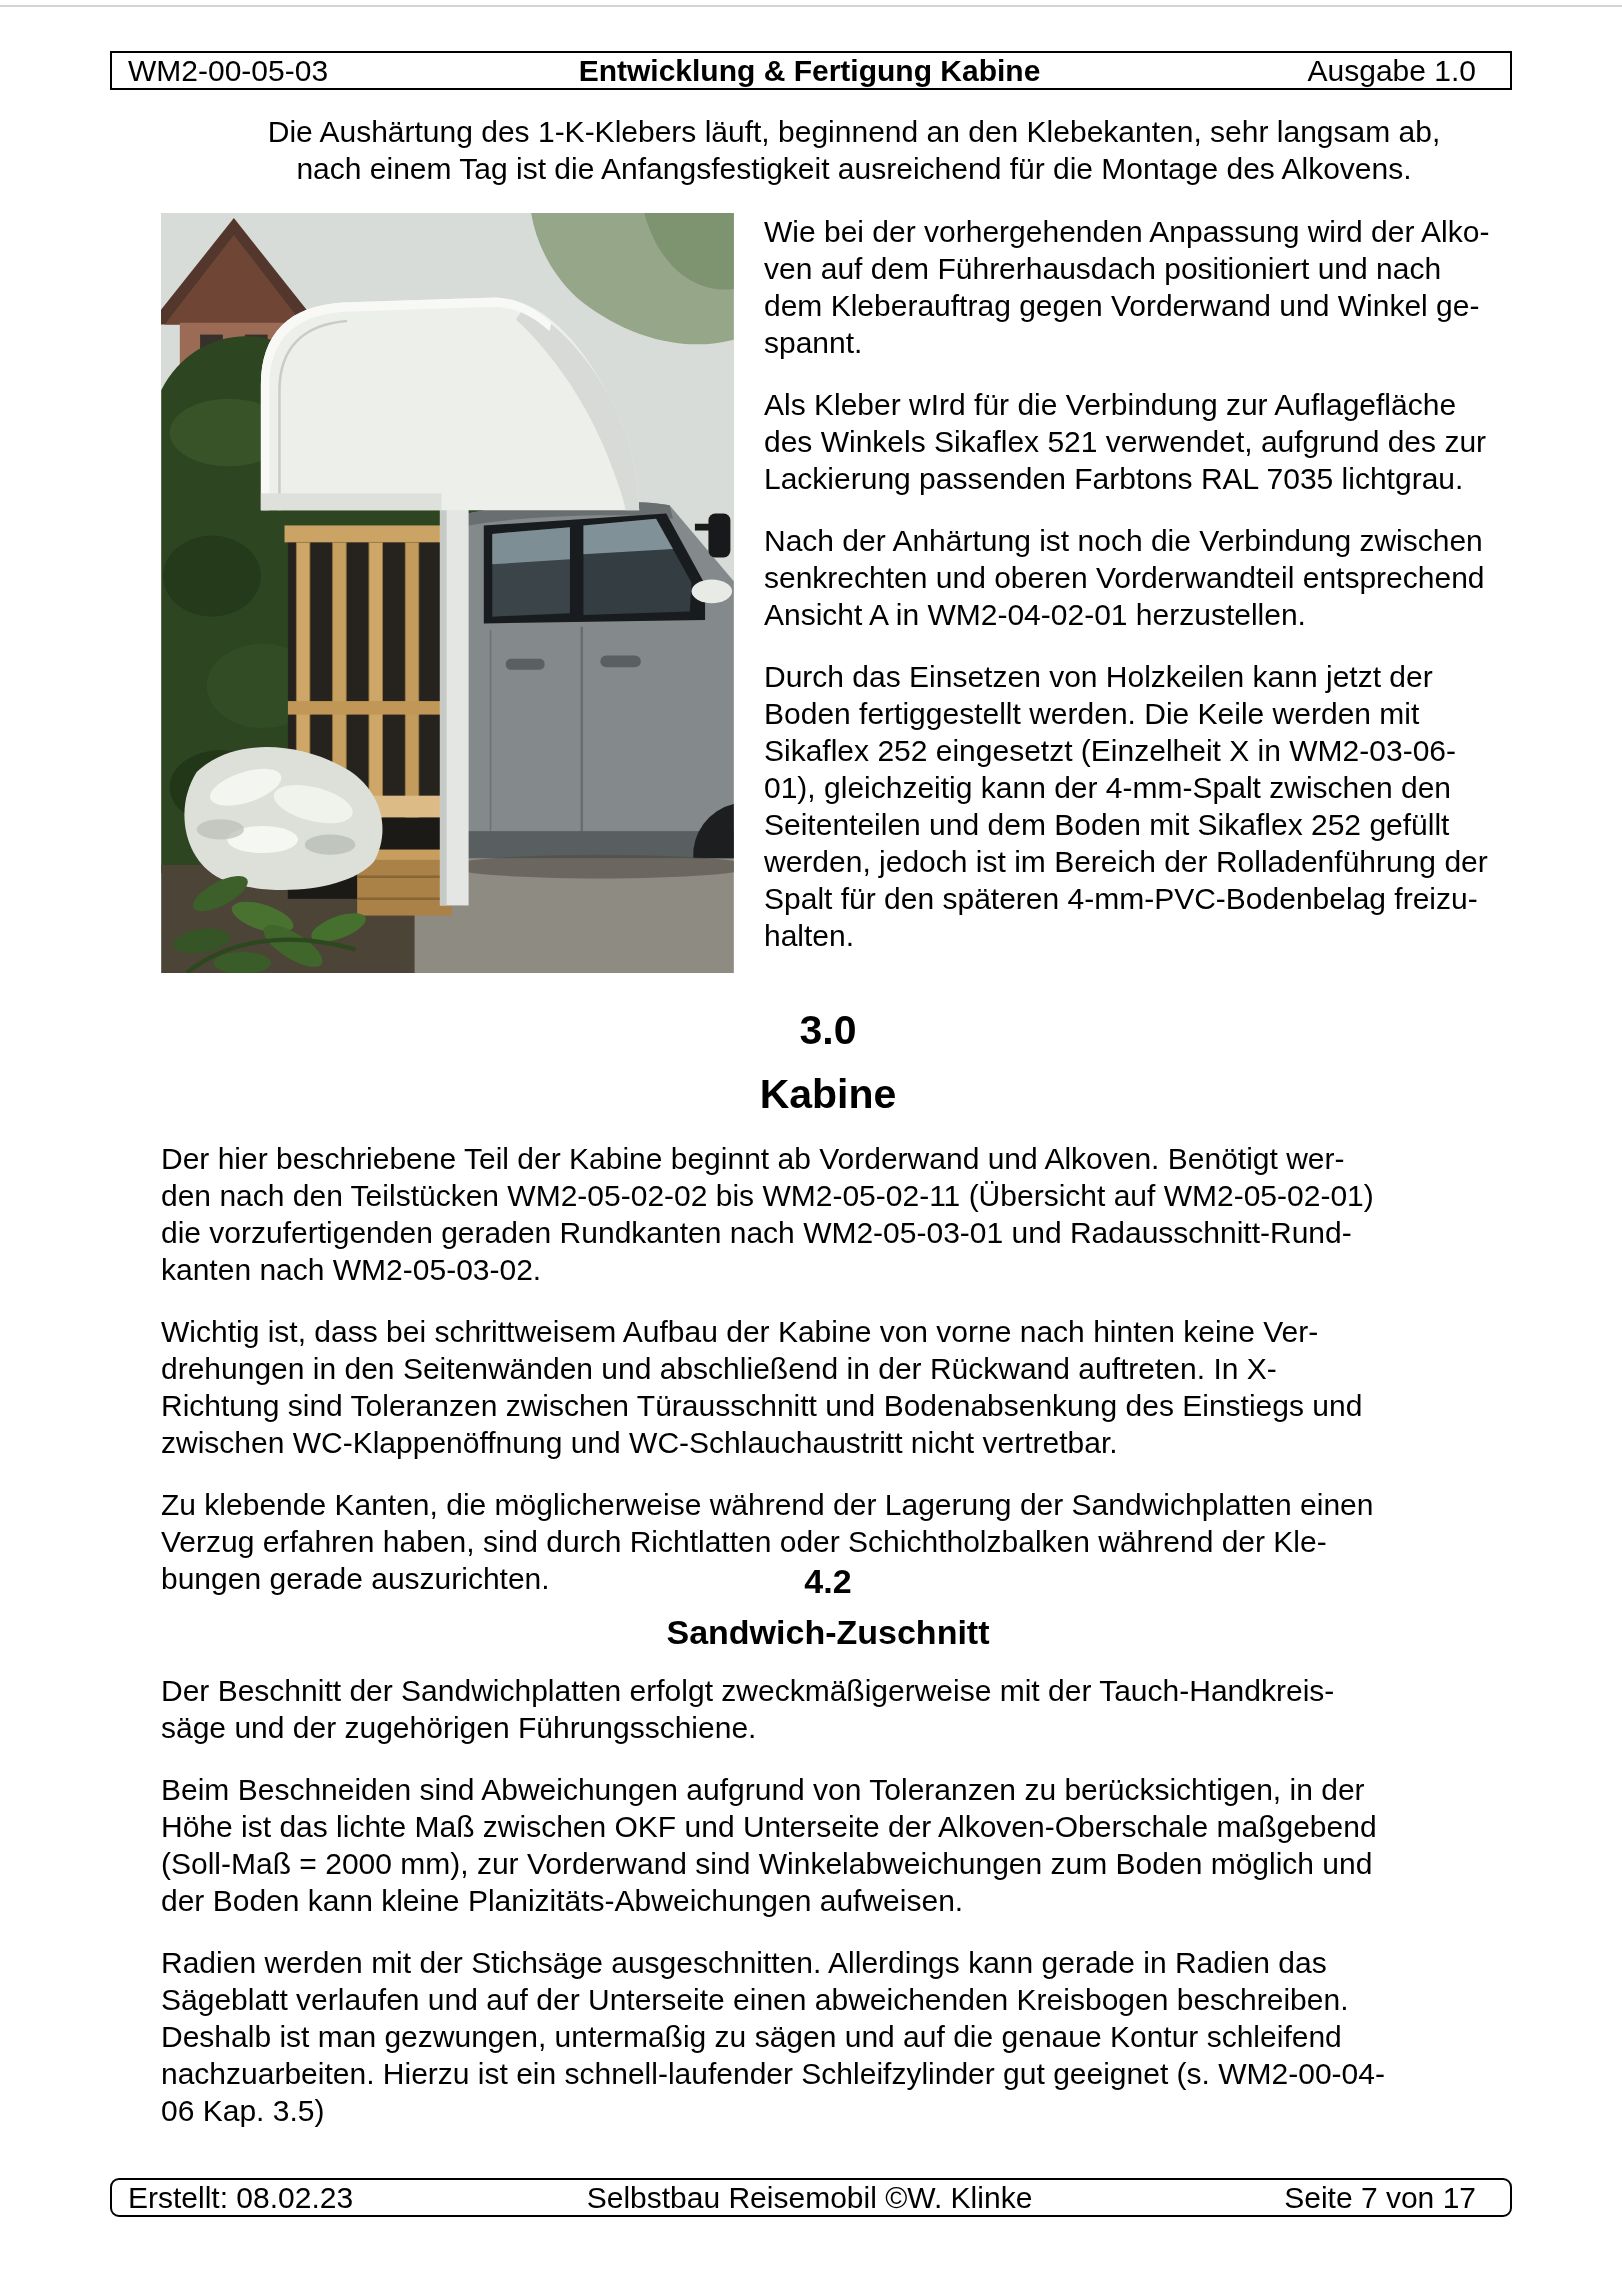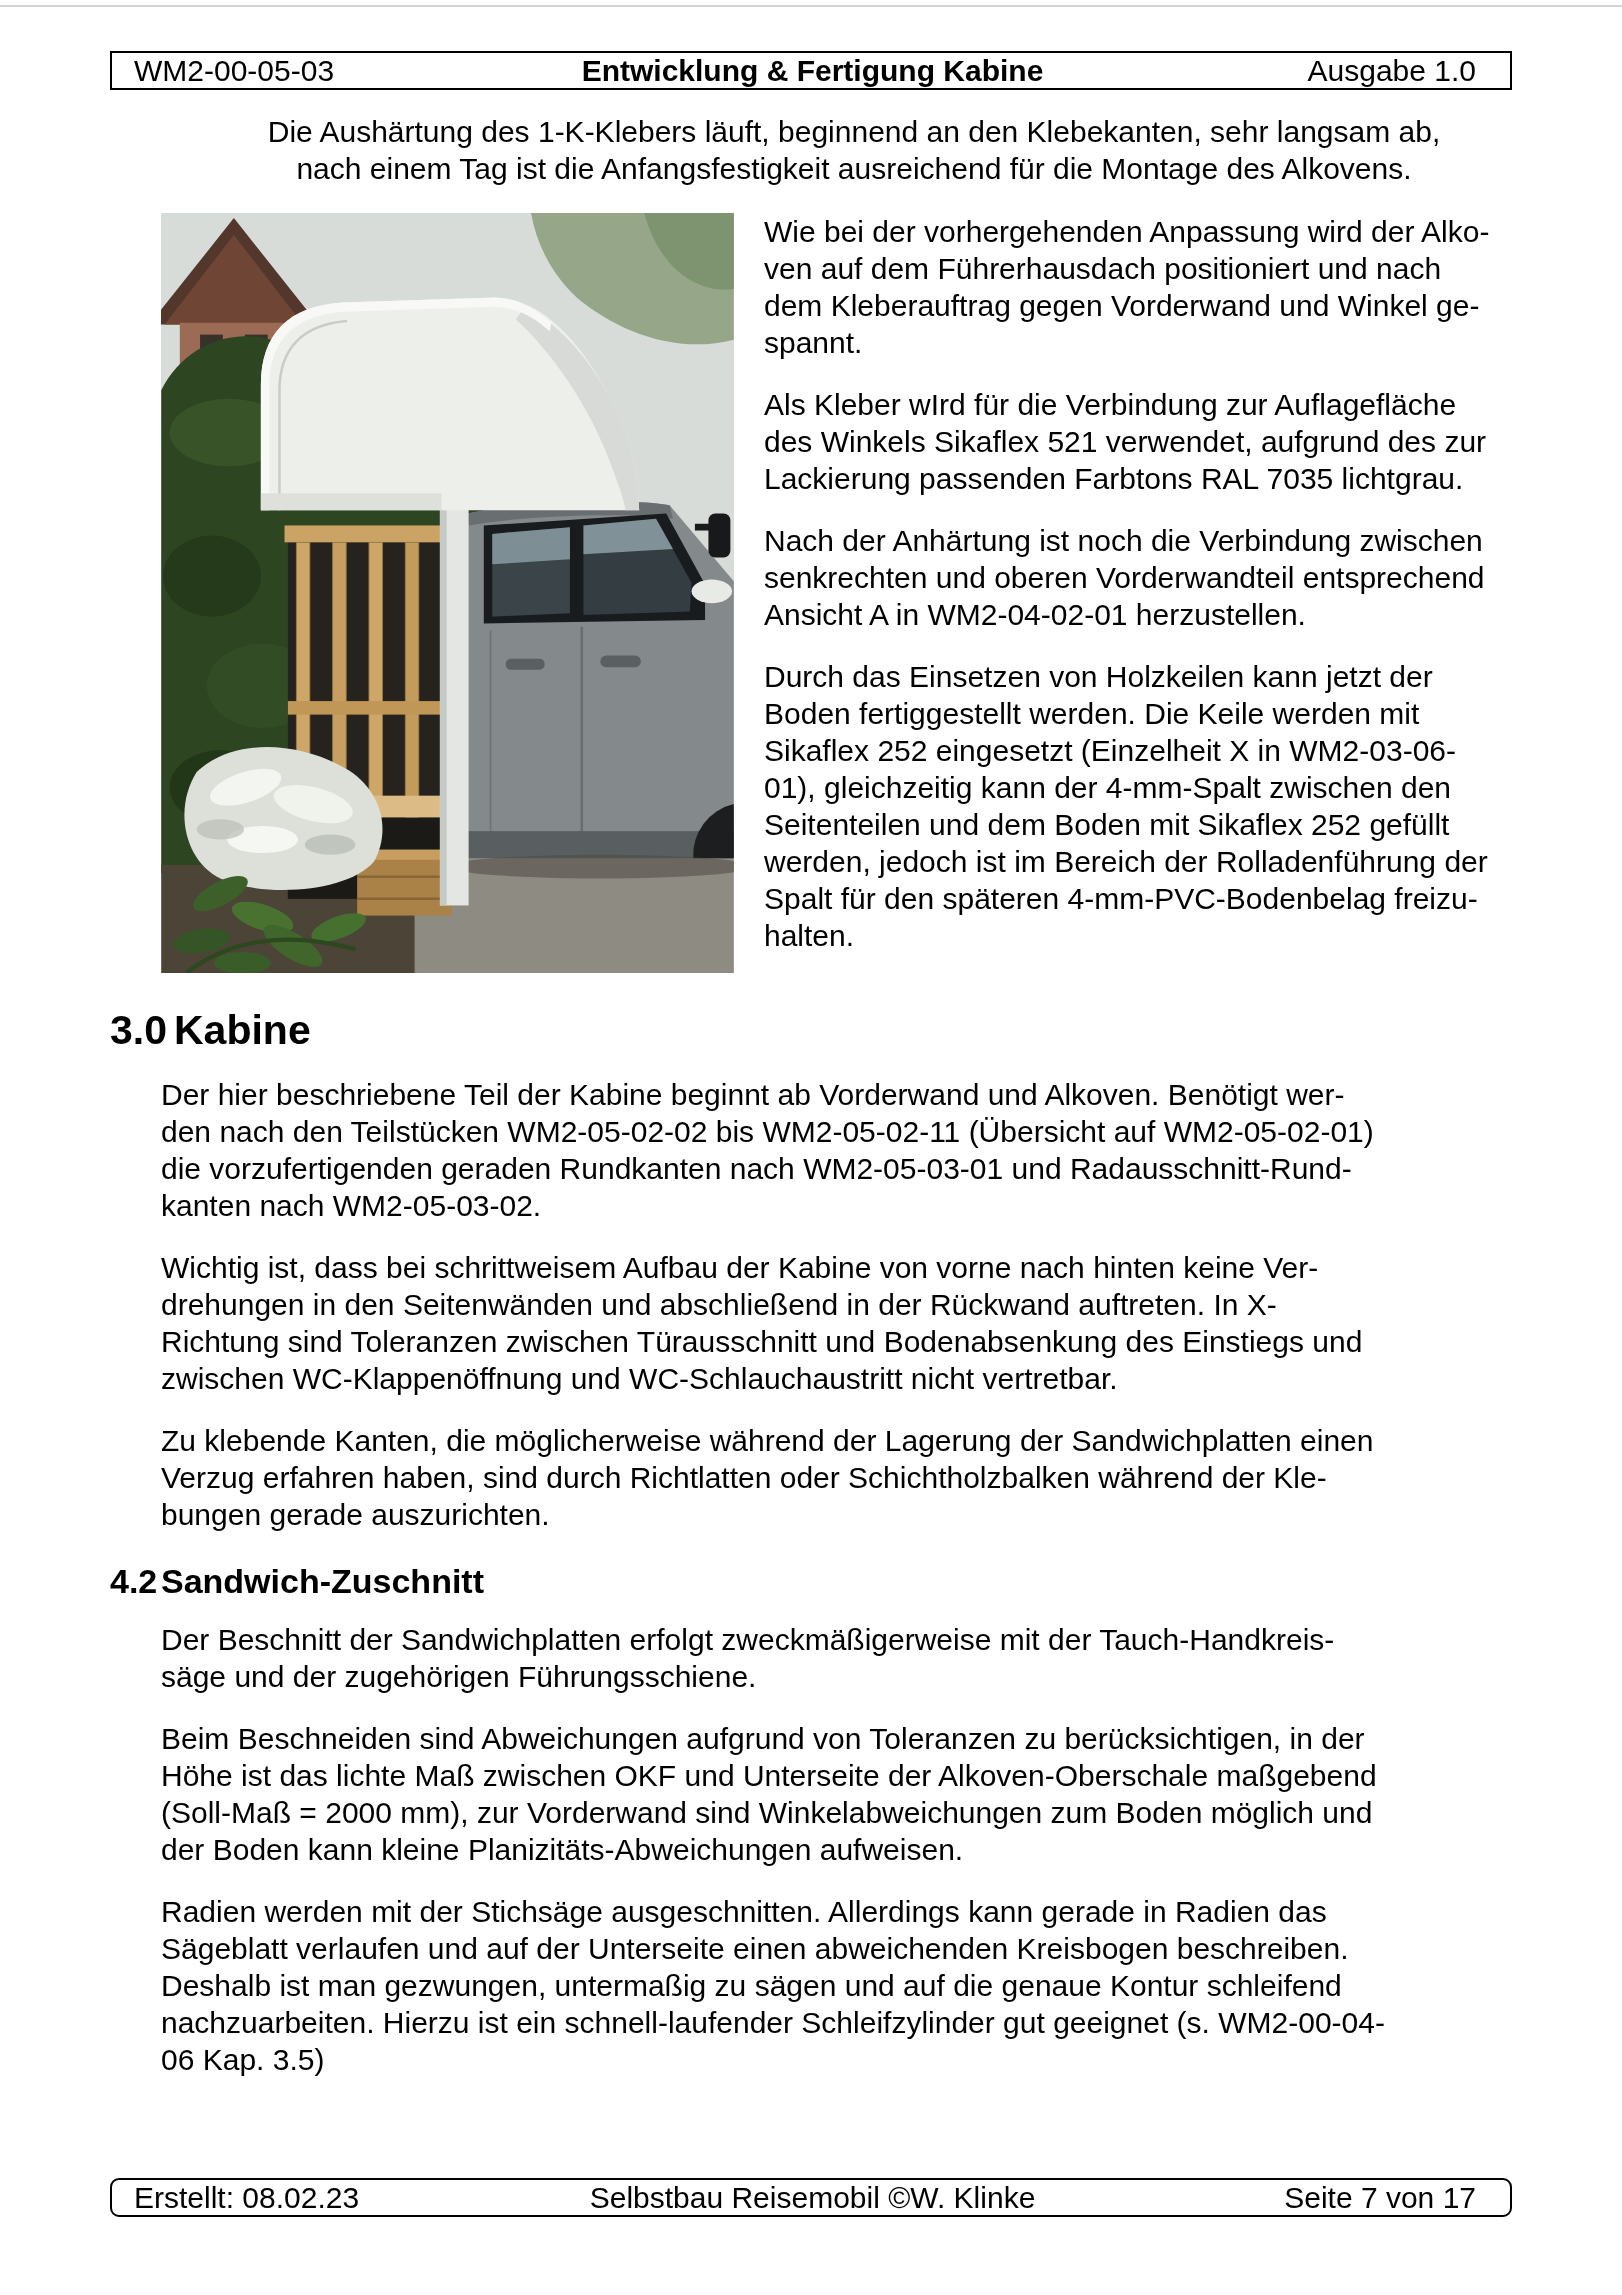--- a/index.html
+++ b/index.html
@@ -24,21 +24,21 @@
     width: 1402px;
     height: 39px;
     border: 2.5px solid #000000;
     display: flex;
     align-items: center;
     font-size: 30px;
     background: #ffffff;
   }
   .header-box { top: 51px; }
   .footer-box { top: 2178px; border-radius: 9px; }
-  .rule-box .left  { flex: 1 1 0; padding-left: 22px; white-space: nowrap; }
+  .rule-box .left  { flex: 1 1 0; padding-left: 16px; white-space: nowrap; }
   .rule-box .center { flex: 0 0 auto; white-space: nowrap; margin-left: 15px; }
   .header-box .center { font-weight: bold; }
   .rule-box .right { flex: 1 1 0; text-align: right; padding-right: 34px; white-space: nowrap; }
 
   .para {
     font-size: 30px;
     line-height: 37px;
     white-space: pre-line;
   }
   .intro {
@@ -60,21 +60,21 @@
     background: #d8dcd8;
   }
   .photo svg { display: block; width: 100%; height: 100%; }
   .side-col { margin-left: 30px; width: 749px; }
   .side-col .para { margin-bottom: 25px; }
   .side-col .para:last-child { margin-bottom: 0; }
 
   .section { position: absolute; left: 110px; width: 1436px; }
   .sec-30 { top: 1007px; }
   .sec-31 { top: 1561px; }
-  .sec-head { display: flex; align-items: center; font-weight: bold; }
+  .sec-head { display: flex; align-items: center; font-weight: bold; flex-direction: column; }
   .sec-30 .sec-head { font-size: 41px; line-height: 47px; margin-bottom: 22px; }
   .sec-30 .sec-num { flex: 0 0 64px; }
   .sec-31 .sec-head { font-size: 34px; line-height: 41px; margin-bottom: 18.6px; }
   .sec-31 .sec-num { flex: 0 0 51px; }
   .sec-body { margin-left: 51px; width: 1386px; }
   .sec-body .para { margin-bottom: 25px; }
   .sec-body .para:last-child { margin-bottom: 0; }
 </style>
 </head>
 <body>

